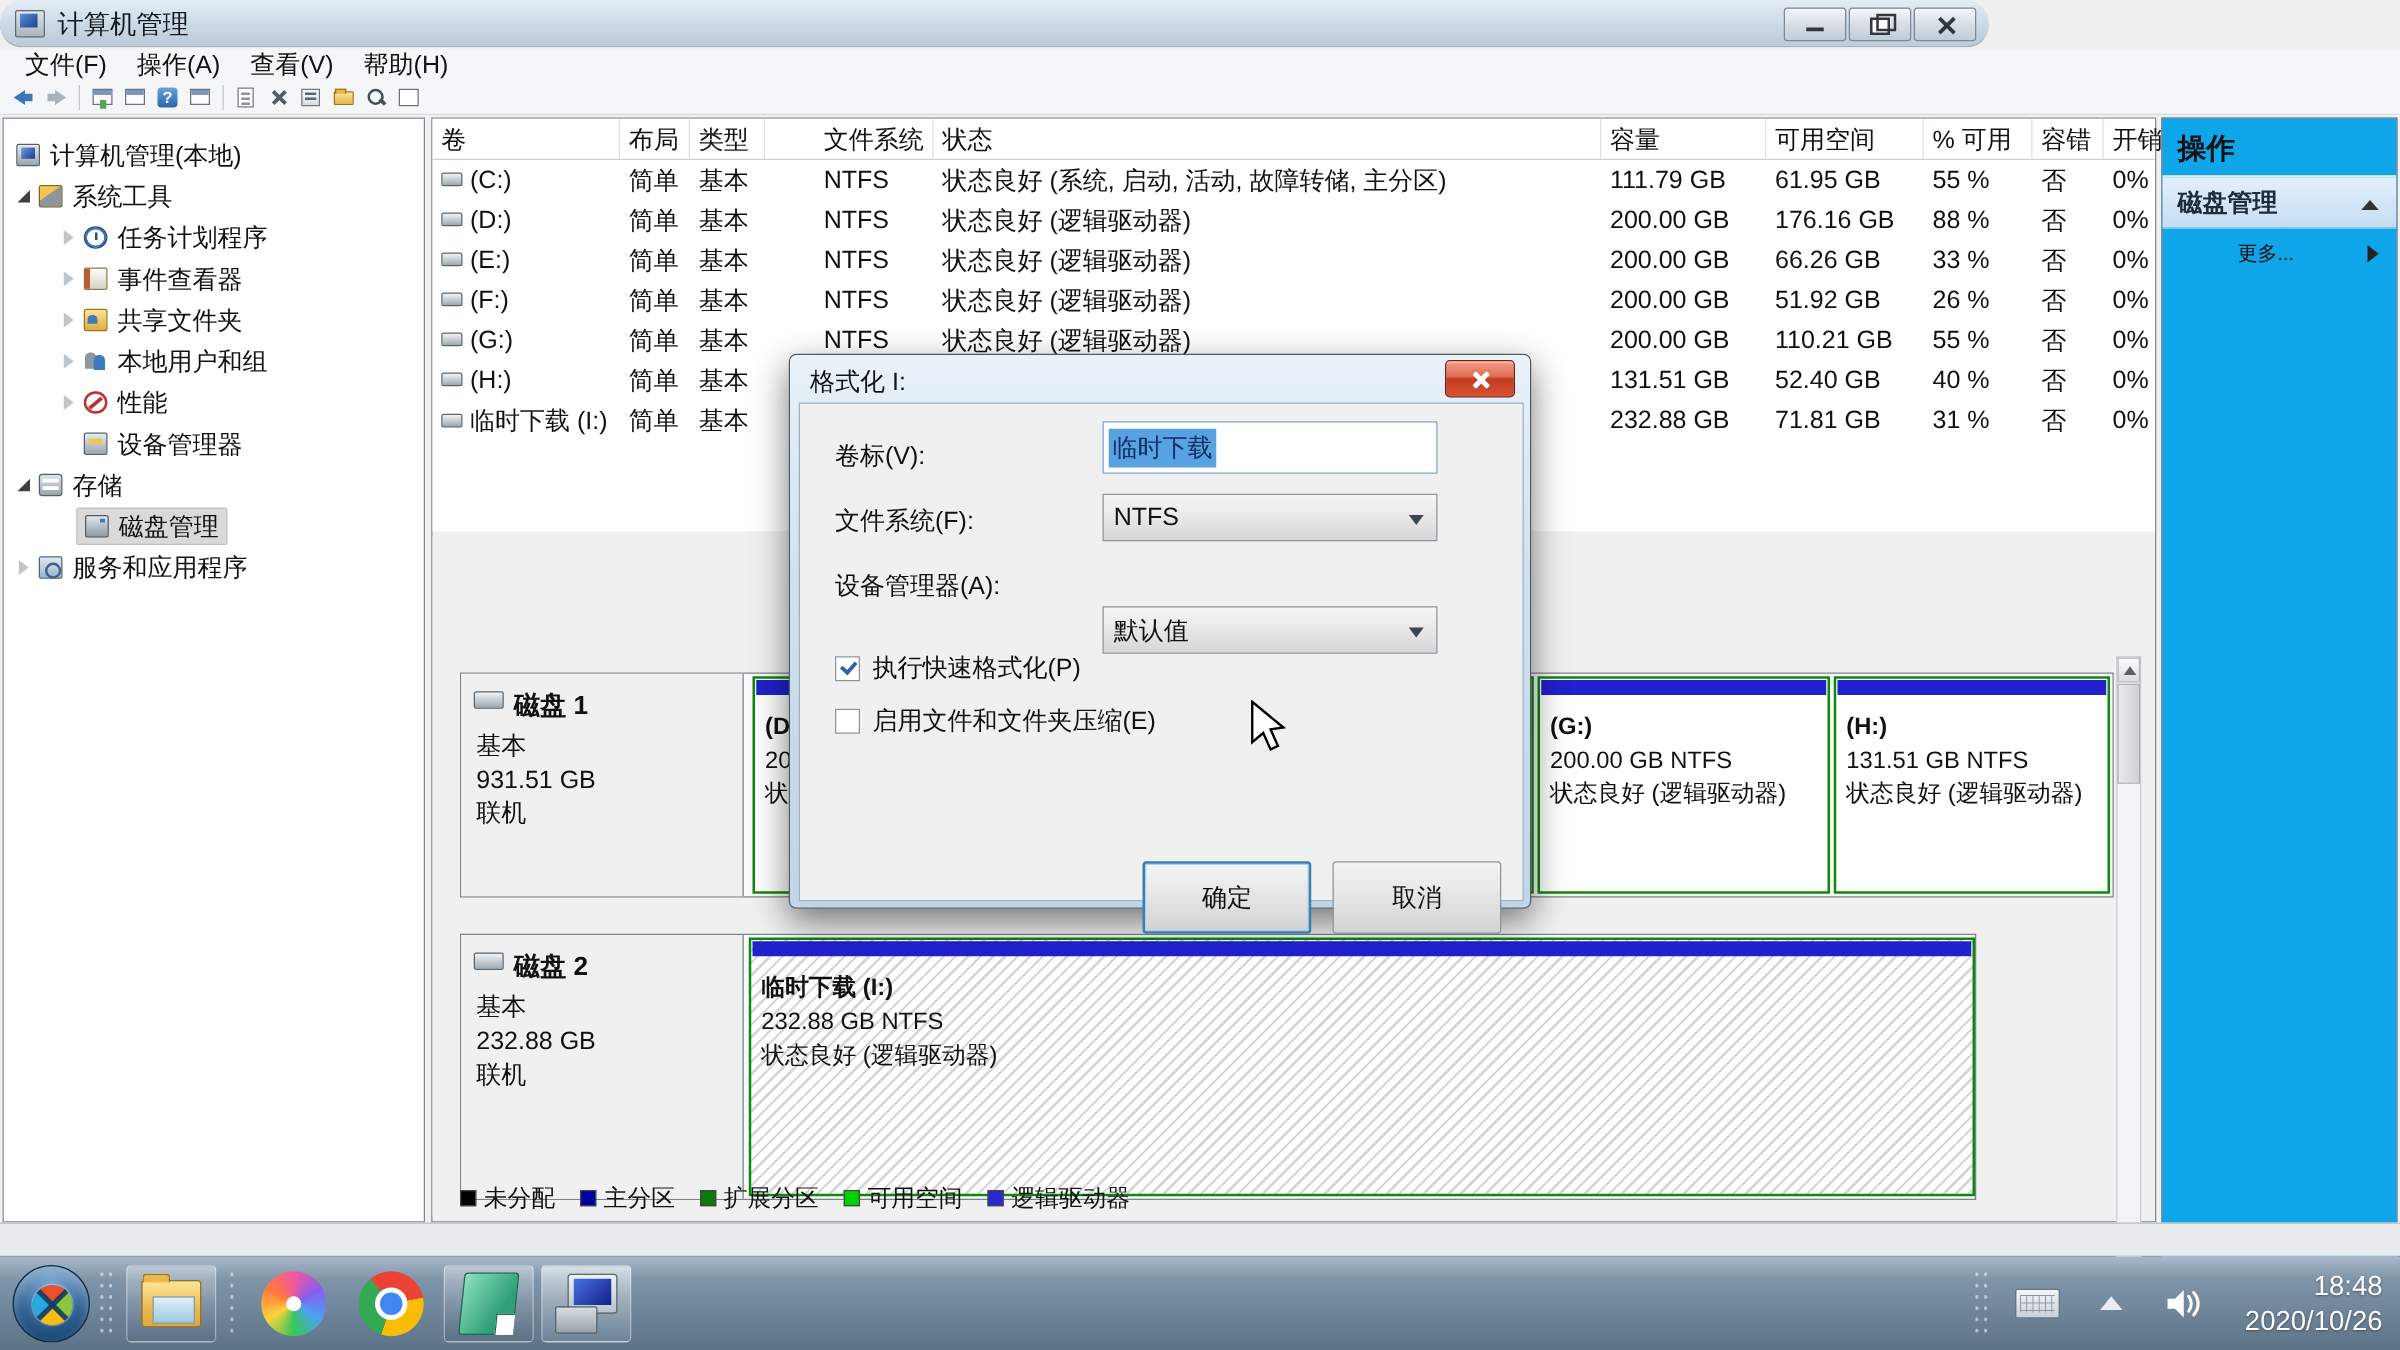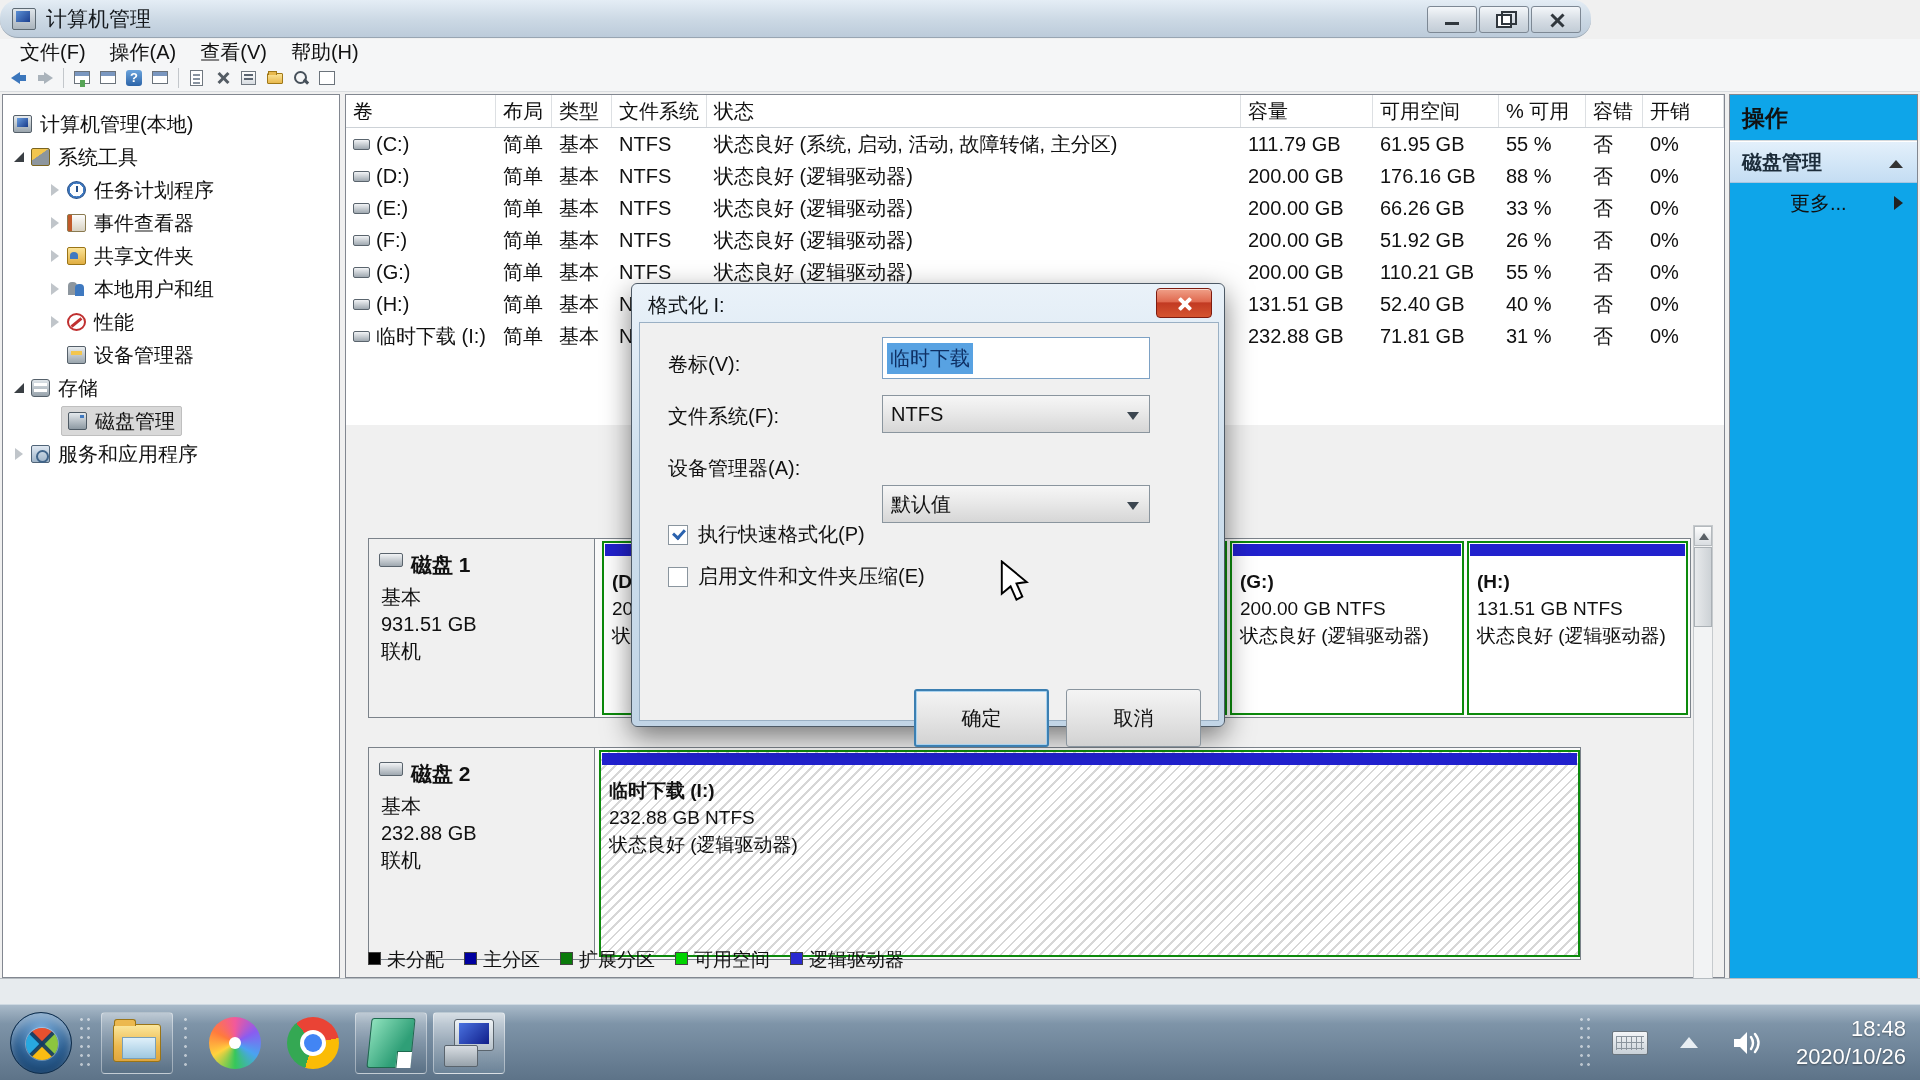--- a/index.html
+++ b/index.html
@@ -92,21 +92,21 @@
   .ti-services::before { content:""; position:absolute; left:4px; top:4px; width:9px; height:9px; border:2px solid #41658a; border-radius:50%; }
   .sel-row { background:#d9d9d9; border:1px solid #bfbfbf; border-radius:2px; padding:0 6px; }
 
   
   .center-pane { position:absolute; left:345px; top:94px; width:1380px; height:884px; background:#f0f0f0; border:1px solid #828790; }
   .vol-list { position:absolute; left:0; top:0; width:1378px; height:330px; background:#fff; }
   .vrow { display:flex; height:32px; align-items:center; }
   .vhead { height:33px; border-bottom:1px solid #cdd2d7; }
   .vhead .vc { border-right:1px solid #dde0e3; height:100%; display:flex; align-items:center; }
   .vc { padding-left:7px; font-size:20px; color:#111; white-space:nowrap; overflow:hidden; flex:0 0 auto; }
-  .c0{width:150px;} .c1{width:56px;} .c2{width:60px;} .c3{width:95px;} .c4{width:534px;}
+  .c0{width:150px;} .c1{width:56px;} .c2{width:60px;} .c3{width:95px;margin-left:40px;} .c4{width:534px;}
   .c5{width:132px;} .c6{width:126px;} .c7{width:87px;} .c8{width:57px;} .c9{width:81px;}
   .vol-ic { display:inline-block; width:17px; height:11px; margin-right:6px;
     background:linear-gradient(#f2f4f6,#9fa8b0); border:1px solid #5a646d; border-radius:2px; vertical-align:1px; }
 
   .graphics { position:absolute; left:0; top:334px; width:1378px; height:544px; background:#f0f0f0; }
   .disk-row { position:absolute; background:#fafafa; border:1px solid #7b828a; }
   .disk-head { position:absolute; left:0; top:0; width:226px; height:100%; background:#f0f0f0;
     border-right:1px solid #7b828a; padding:10px 0 0 12px; font-size:20px; color:#111; }
   .disk-head .dname { font-weight:bold; font-size:21px; margin:2px 0 6px 30px; }
   .disk-head div { line-height:27px; white-space:nowrap; }
@@ -130,21 +130,21 @@
   .leg-item { display:flex; align-items:flex-start; gap:6px; font-size:19px; line-height:30px; color:#111; white-space:nowrap; }
   .leg-sq { width:13px; height:13px; border:1px solid #444; margin-top:7px; flex:0 0 13px; }
 
   
   .actions-panel { position:absolute; left:1729px; top:94px; width:189px; height:1036px; background:#0ea5e9; border:1px solid #828790; }
   .act-title { font-size:23px; font-weight:bold; color:#111; padding:8px 0 6px 12px; border-bottom:1px solid #d5d8db; }
   .act-group { height:42px; background:linear-gradient(#e3f0fb,#c4ddf3); border-top:1px solid #fff; border-bottom:1px solid #a9c6e0;
     display:flex; align-items:center; font-size:20px; font-weight:bold; color:#1c2c3a; padding-left:12px; position:relative; }
   .act-group::after { content:""; position:absolute; right:14px; top:18px;
     border-left:7px solid transparent; border-right:7px solid transparent; border-bottom:8px solid #333; }
-  .act-more { height:40px; display:flex; align-items:center; font-size:20px; color:#111; padding-left:60px; position:relative; }
+  .act-more { height:40px; display:flex; align-items:center; font-size:16px; color:#111; padding-left:60px; position:relative; }
   .act-more::after { content:""; position:absolute; right:14px; top:13px;
     border-top:7px solid transparent; border-bottom:7px solid transparent; border-left:9px solid #222; }
 
   .status-strip { position:absolute; left:0; top:978px; width:1920px; height:26px; background:#e7ebee; border-top:1px solid #b6bcc1; }
 
   
   .dialog { position:absolute; left:631px; top:283px; width:594px; height:444px;
     background:linear-gradient(#eaf2f9,#cfe0ee 40%,#c2d5e6); border:1px solid #4e5a66; border-radius:6px;
     box-shadow:0 10px 28px rgba(0,0,0,.5); }
   .dlg-title { position:absolute; left:16px; top:8px; font-size:20px; color:#101418; }

